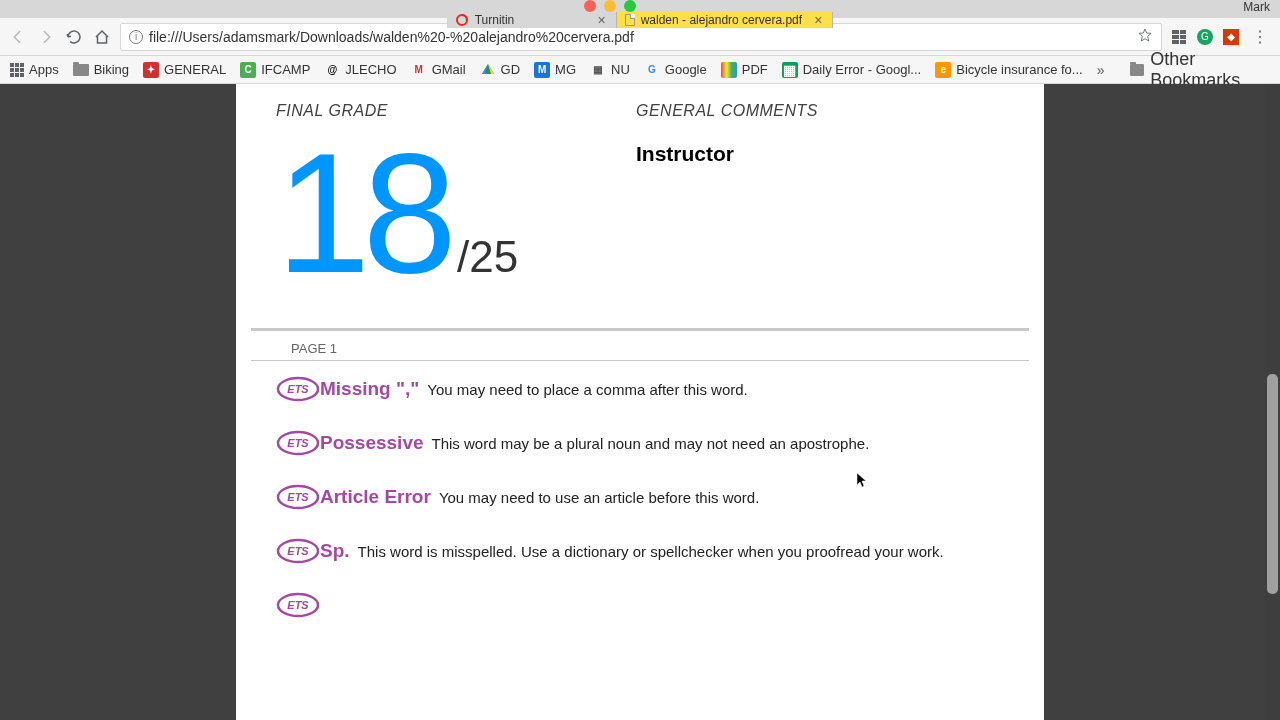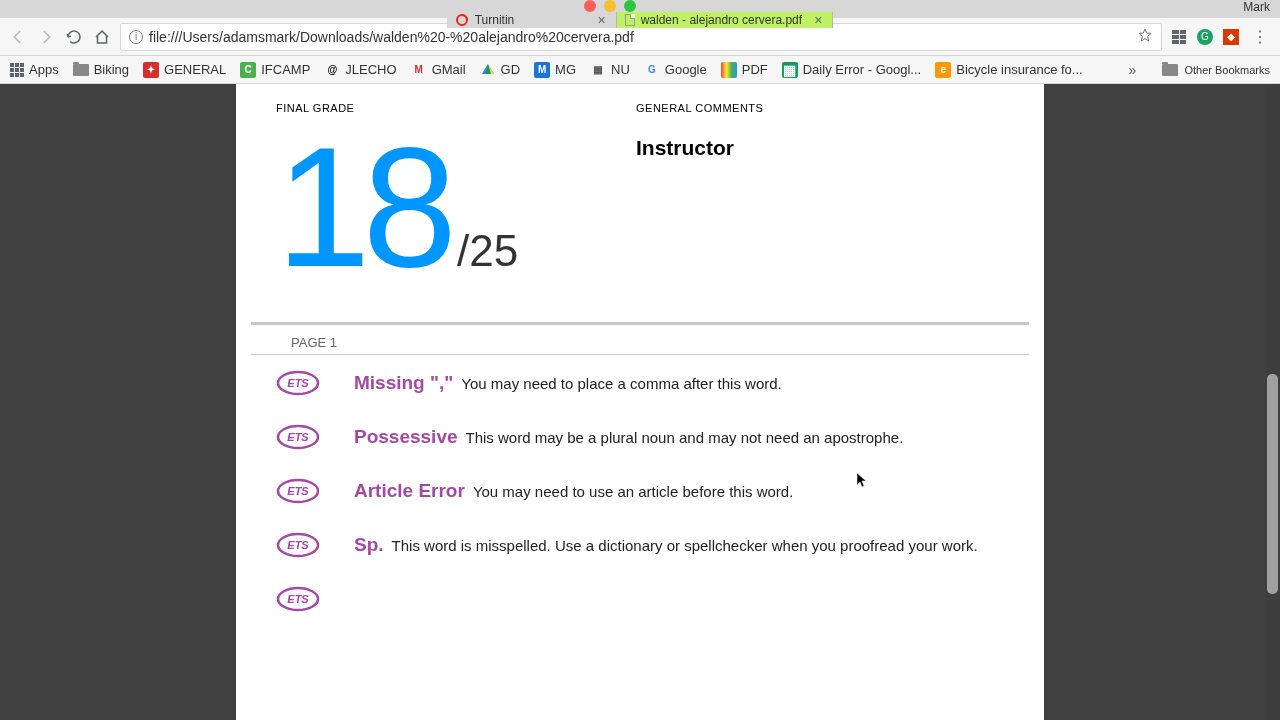--- a/index.html
+++ b/index.html
@@ -7,21 +7,21 @@
   
   
   .tabstrip { height: 18px; background: #d7d7d7; display: flex; align-items: center; position: relative; flex-direction: column; }
   .traffic-lights { display: flex; gap: 8px; padding-left: 10px; padding-right: 70px; }
   .dot { width: 12px; height: 12px; border-radius: 50%; }
   .dot.red { background: #ff5f57; }
   .dot.yellow { background: #febc2e; }
   .dot.green { background: #28c840; }
   .tabs { display: flex; height: 100%; }
   .tab { display: flex; align-items: center; padding: 0 10px 0 8px; height: 100%; background: #d7d7d7; border-right: 1px solid #b5b5b5; font-size: 12px; color: #333; gap: 6px; min-width: 170px; max-width: 230px; position: relative; }
-  .tab.active { background: #bef264; }
+  .tab.active { background: #fde047; }
   .tab .favicon { width: 14px; height: 14px; display: flex; align-items: center; justify-content: center; font-size: 10px; flex-shrink: 0; }
   .tab .turnitin-icon svg { width: 14px; height: 14px; }
   .tab .file-icon { border: 1px solid #999; width: 10px; height: 12px; position: relative; flex-shrink: 0; }
   .tab .file-icon::after { content: ""; position: absolute; top: -1px; right: -1px; width: 4px; height: 4px; background: #f2f2f2; border-left: 1px solid #999; border-bottom: 1px solid #999; }
   .tab .label { white-space: nowrap; overflow: hidden; text-overflow: ellipsis; flex: 1; }
   .tab .close { font-size: 14px; color: #666; padding-left: 6px; flex-shrink: 0; }
   .profile-name { position: absolute; right: 10px; font-size: 12px; color: #333; }
   
   
   .toolbar { height: 38px; background: #f6f6f6; border-bottom: 1px solid #d6d6d6; display: flex; align-items: center; padding: 0 8px; gap: 8px; }
@@ -40,41 +40,41 @@
   
   
   .bookmarks { height: 28px; background: #f6f6f6; border-bottom: 1px solid #d6d6d6; display: flex; align-items: center; padding: 0 10px; gap: 14px; font-size: 13px; color: #333; }
   .bm { display: flex; align-items: center; gap: 5px; white-space: nowrap; }
   .bm .bi { width: 16px; height: 16px; display: flex; align-items: center; justify-content: center; font-size: 10px; font-weight: bold; border-radius: 2px; flex-shrink: 0; }
   .apps-icon { display: grid; grid-template-columns: repeat(3,4px); grid-template-rows: repeat(3,4px); gap: 1px; }
   .apps-icon div { background: #5f6368; }
   .folder-icon { width: 16px; height: 12px; background: #888; border-radius: 1px; position: relative; }
   .folder-icon::before { content: ""; position: absolute; top: -2px; left: 0; width: 6px; height: 2px; background: #888; border-radius: 1px 1px 0 0; }
   .bm-overflow { margin-left: auto; font-size: 14px; color: #555; }
-  .bm-other { display: flex; align-items: center; gap: 6px; font-size: 11px; color: #333; }
+  .bm-other { display: flex; align-items: center; gap: 6px; font-size: 18px; color: #333; }
   
   
   .viewport { height: calc(720px - 18px - 38px - 28px); background: #404040; display: flex; justify-content: center; overflow: hidden; position: relative; }
   .page { width: 808px; background: #fff; padding: 0 40px 30px 40px; position: relative; }
   
   .grade-section { display: flex; padding-top: 18px; }
   .grade-col { flex: 0 0 360px; }
   .comments-col { flex: 1; }
-  .section-label { font-size: 11px; letter-spacing: 0.5px; color: #000000; font-weight: 400; }
+  .section-label { font-size: 16px; letter-spacing: 0.5px; color: #404040; font-weight: 400; font-style: italic; }
   .instructor-title { font-size: 21px; font-weight: 700; color: #000; margin-top: 22px; }
   .grade-display { display: flex; align-items: baseline; margin-top: 8px; }
   .grade-num { font-size: 170px; line-height: 1; font-weight: 400; color: #0096ff; letter-spacing: -8px; }
   .grade-total { font-size: 44px; color: #333; margin-left: 8px; }
   
   .divider { border: none; border-top: 3px solid #c8c8c8; margin: 30px -25px 0 -25px; }
   .page-label { font-size: 13px; color: #666; padding: 10px 0 4px 15px; }
   .thin-divider { border: none; border-top: 1px solid #c8c8c8; margin: 0 -25px 14px -25px; }
   
   .feedback-list { display: flex; flex-direction: column; gap: 26px; padding-left: 0; }
-  .fb-item { display: flex; align-items: center; gap: 34px; }
+  .fb-item { display: flex; align-items: center; }
   .ets-badge { width: 44px; height: 28px; flex-shrink: 0; position: relative; }
   .ets-badge svg { width: 44px; height: 28px; }
   .fb-text { display: flex; align-items: baseline; flex-wrap: wrap; gap: 8px; }
   .fb-title { font-size: 19px; font-weight: 700; color: #a349a4; }
   .fb-desc { font-size: 15px; color: #222; }
   
   .cursor { position: absolute; left: 620px; top: 388px; font-size: 14px; color: #000; pointer-events: none; }
   
   
   .vscroll { position: absolute; right: 0; top: 0; width: 15px; height: 100%; background: rgba(60,60,60,0.3); }

